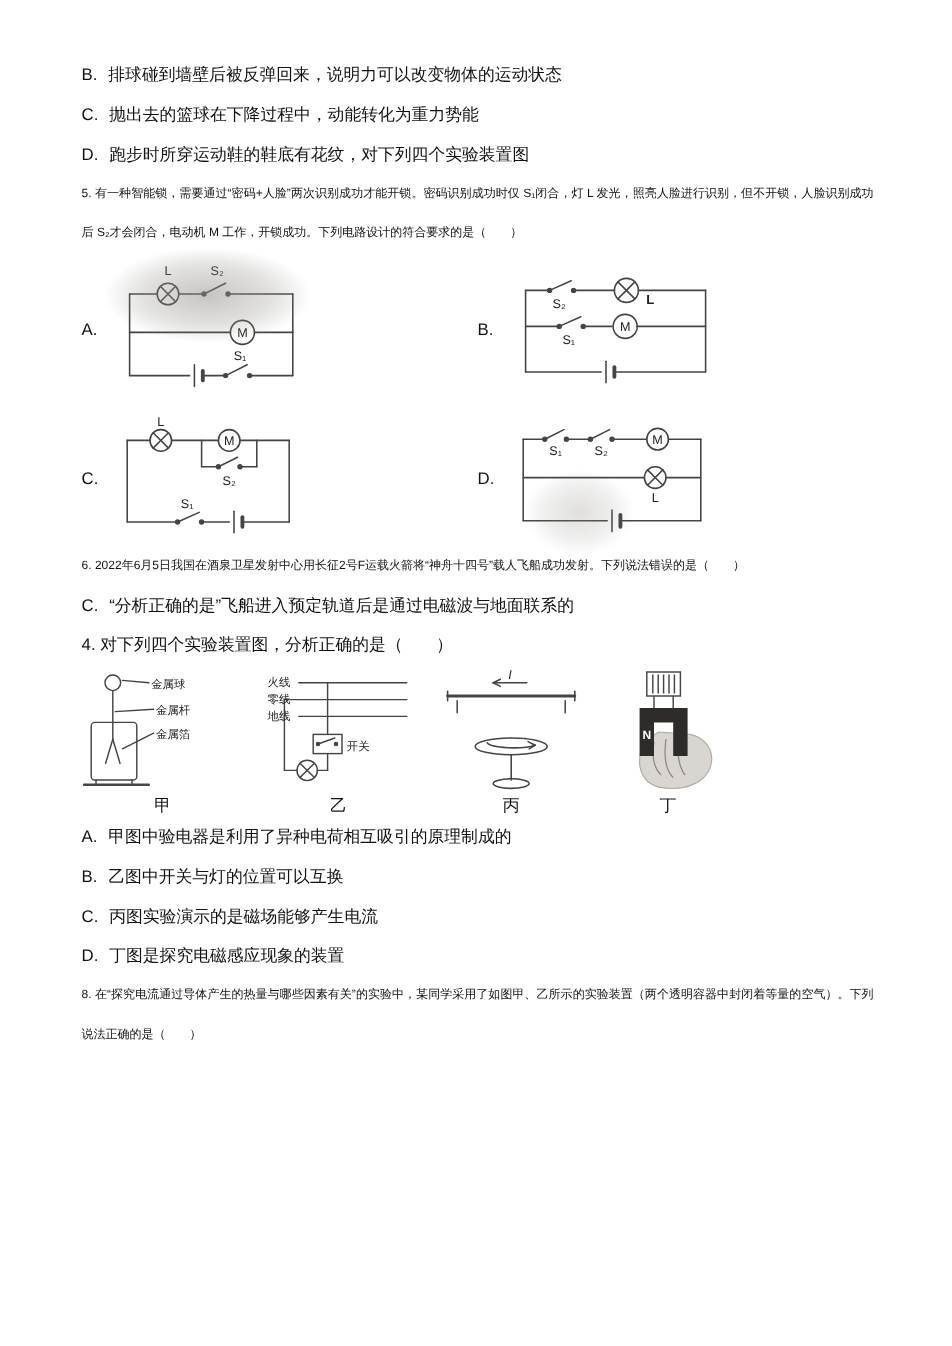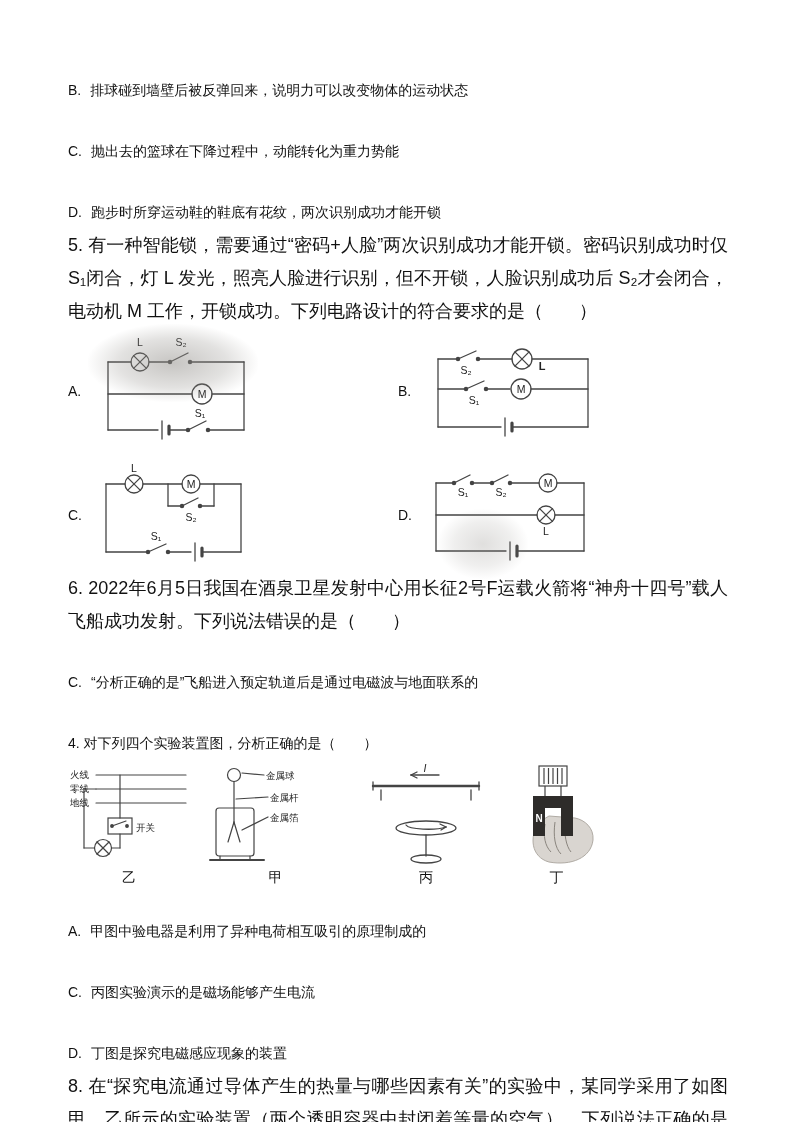--- a/index.html
+++ b/index.html
@@ -5,22 +5,22 @@
   html,body{margin:0;padding:0;background:#ffffff;}
   .page{
     position:relative;
     width:793px;height:1122px;
     background:#ffffff;
     font-family:"Liberation Sans","DejaVu Sans",sans-serif;
     color:#111;
     overflow:hidden;
   }
   .content{position:absolute;left:68px;top:46px;width:660px;}
-  .line{font-size:14px;line-height:33px;white-space:nowrap;margin-top:28px;}
-  .para{font-size:18px;line-height:33px;text-align:justify;}
+  .line{font-size:14px;line-height:33px;white-space:nowrap;}
+  .para{font-size:10px;line-height:33px;text-align:justify;}
   .opt-label{margin-right:9px;}
   
   .circuit-block{margin:4px 0 6px 0;}
   .circuit-row{display:flex;align-items:center;}
   .circuit-cell{display:flex;align-items:center;width:330px;position:relative;}
   .circuit-letter{width:26px;font-size:14px;flex:0 0 26px;}
   .circuit-fig{margin-left:2px;}
   svg text{font-family:"Liberation Sans","DejaVu Sans",sans-serif;}
   .smudge{
     position:absolute;pointer-events:none;
@@ -39,21 +39,21 @@
 <div class="page">
   <div class="content">
 
     <div class="line">
       <span class="opt-label">B.</span><span>排球碰到墙壁后被反弹回来，说明力可以改变物体的运动状态</span>
     </div>
     <div class="line">
       <span class="opt-label">C.</span><span>抛出去的篮球在下降过程中，动能转化为重力势能</span>
     </div>
     <div class="line">
-      <span class="opt-label">D.</span><span>跑步时所穿运动鞋的鞋底有花纹，两次识别成功才能开锁</span>
+      <span class="opt-label">D.</span><span>跑步时所穿运动鞋的鞋底有花纹，对下列四个实验装置图</span>
     </div>
 
     <div class="para">5. 有一种智能锁，需要通过“密码+人脸”两次识别成功才能开锁。密码识别成功时仅 S₁闭合，灯 L 发光，照亮人脸进行识别，但不开锁，人脸识别成功后 S₂才会闭合，电动机 M 工作，开锁成功。下列电路设计的符合要求的是（　　）</div>
 
     <div class="circuit-block">
       <div class="circuit-row">
 
         <div class="circuit-cell">
           <div class="smudge smudge-a"></div>
           <span class="circuit-letter">A.</span>
@@ -232,20 +232,42 @@
     </div>
 
     <div class="para">6. 2022年6月5日我国在酒泉卫星发射中心用长征2号F运载火箭将“神舟十四号”载人飞船成功发射。下列说法错误的是（　　）</div>
     <div class="line">
       <span class="opt-label">C.</span><span>“分析正确的是”飞船进入预定轨道后是通过电磁波与地面联系的</span>
     </div>
 
     <div class="line">4. 对下列四个实验装置图，分析正确的是（　　）</div>
 
     <div class="fig-row">
+
+      <div class="fig">
+        <svg width="135" height="104" viewBox="0 0 135 104">
+          <g stroke="#444" stroke-width="1.2" fill="none" stroke-linecap="round">
+            <circle cx="26" cy="13" r="6.5"></circle>
+            <line x1="26" y1="19.5" x2="26" y2="60"></line>
+            <rect x="8" y="46" width="38" height="48" rx="3"></rect>
+            <line x1="26" y1="60" x2="20" y2="80"></line>
+            <line x1="26" y1="60" x2="32" y2="80"></line>
+            <line x1="2" y1="98" x2="56" y2="98" stroke-width="2"></line>
+            <line x1="12" y1="94" x2="12" y2="98"></line>
+              <line x1="42" y1="94" x2="42" y2="98"></line>
+            <line x1="56" y1="13" x2="34" y2="11"></line>
+            <line x1="60" y1="35" x2="28" y2="37"></line>
+            <line x1="60" y1="55" x2="34" y2="68"></line>
+          </g>
+          <text x="58" y="17" font-size="9.5" fill="#222">金属球</text>
+          <text x="62" y="39" font-size="9.5" fill="#222">金属杆</text>
+          <text x="62" y="59" font-size="9.5" fill="#222">金属箔</text>
+        </svg>
+        <div class="fig-caption">甲</div>
+      </div>
 
       <div class="fig">
         <svg width="122" height="104" viewBox="0 0 122 104">
           <g stroke="#444" stroke-width="1.2" fill="none" stroke-linecap="round">
             <line x1="28" y1="13" x2="118" y2="13"></line>
             <line x1="28" y1="27" x2="118" y2="27"></line>
             <line x1="28" y1="41" x2="118" y2="41"></line>
             <line x1="52" y1="13" x2="52" y2="56"></line>
             <rect x="40" y="56" width="24" height="16"></rect>
             <circle cx="44" cy="64" r="1.3" fill="#444"></circle>
@@ -264,42 +286,20 @@
           </g>
           <text x="2" y="16" font-size="9.5" fill="#222">火线</text>
           <text x="2" y="30" font-size="9.5" fill="#222">零线</text>
           <text x="2" y="44" font-size="9.5" fill="#222">地线</text>
           <text x="68" y="69" font-size="9.5" fill="#222">开关</text>
         </svg>
         <div class="fig-caption">乙</div>
       </div>
 
       <div class="fig">
-        <svg width="135" height="104" viewBox="0 0 135 104">
-          <g stroke="#444" stroke-width="1.2" fill="none" stroke-linecap="round">
-            <circle cx="26" cy="13" r="6.5"></circle>
-            <line x1="26" y1="19.5" x2="26" y2="60"></line>
-            <rect x="8" y="46" width="38" height="48" rx="3"></rect>
-            <line x1="26" y1="60" x2="20" y2="80"></line>
-            <line x1="26" y1="60" x2="32" y2="80"></line>
-            <line x1="2" y1="98" x2="56" y2="98" stroke-width="2"></line>
-            <line x1="12" y1="94" x2="12" y2="98"></line>
-              <line x1="42" y1="94" x2="42" y2="98"></line>
-            <line x1="56" y1="13" x2="34" y2="11"></line>
-            <line x1="60" y1="35" x2="28" y2="37"></line>
-            <line x1="60" y1="55" x2="34" y2="68"></line>
-          </g>
-          <text x="58" y="17" font-size="9.5" fill="#222">金属球</text>
-          <text x="62" y="39" font-size="9.5" fill="#222">金属杆</text>
-          <text x="62" y="59" font-size="9.5" fill="#222">金属箔</text>
-        </svg>
-        <div class="fig-caption">甲</div>
-      </div>
-
-      <div class="fig">
         <svg width="130" height="104" viewBox="0 0 130 104">
           <g stroke="#444" stroke-width="1.3" fill="none" stroke-linecap="round">
             <line x1="12" y1="24" x2="118" y2="24" stroke-width="2.4"></line>
             <line x1="12" y1="20" x2="12" y2="28"></line>
               <line x1="118" y1="20" x2="118" y2="28"></line>
             <line x1="20" y1="28" x2="20" y2="38"></line>
               <line x1="110" y1="28" x2="110" y2="38"></line>
             <g>
               <line x1="78" y1="13" x2="50" y2="13"></line>
               <line x1="50" y1="13" x2="56" y2="10"></line>
@@ -339,20 +339,23 @@
           <text x="30" y="60" font-size="10" font-weight="bold" fill="#fff" text-anchor="middle">N</text>
         </svg>
         <div class="fig-caption">丁</div>
       </div>
     </div>
 
     <div class="line">
       <span class="opt-label">A.</span><span>甲图中验电器是利用了异种电荷相互吸引的原理制成的</span>
     </div>
     <div class="line">
+      <span class="opt-label">B.</span><span>乙图中开关与灯的位置可以互换</span>
+    </div>
+    <div class="line">
       <span class="opt-label">C.</span><span>丙图实验演示的是磁场能够产生电流</span>
     </div>
     <div class="line">
       <span class="opt-label">D.</span><span>丁图是探究电磁感应现象的装置</span>
     </div>
 
     <div class="para">8. 在“探究电流通过导体产生的热量与哪些因素有关”的实验中，某同学采用了如图甲、乙所示的实验装置（两个透明容器中封闭着等量的空气）。下列说法正确的是（　　）</div>
 
   </div>
 </div>

